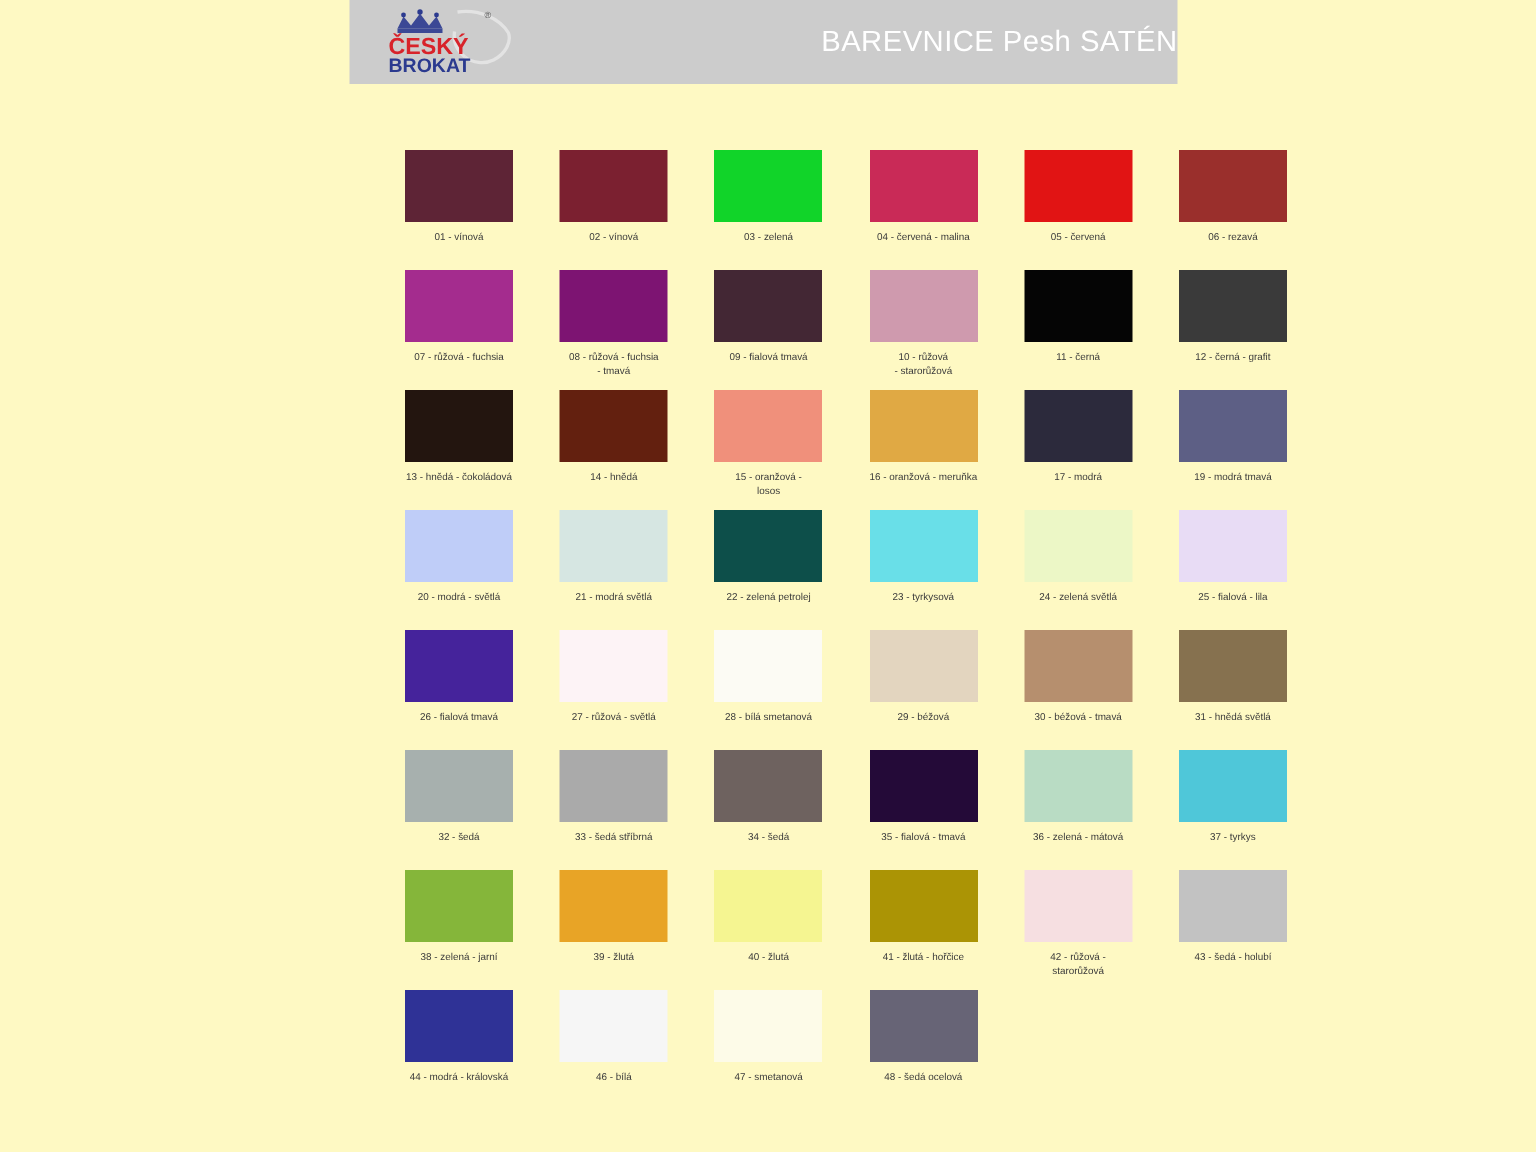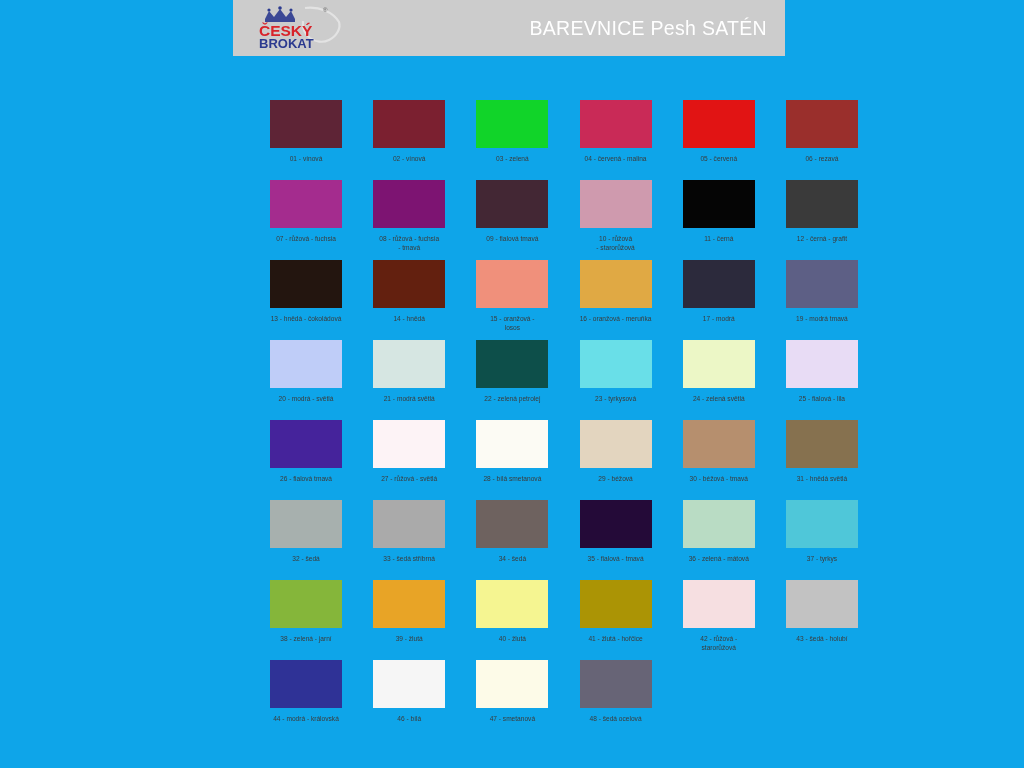--- a/index.html
+++ b/index.html
@@ -10,21 +10,21 @@
     height: 768px;
     overflow: hidden;
     background: #ffffff;
     font-family: "Liberation Sans", sans-serif;
   }
 
   #page {
     position: relative;
     width: 1024px;
     height: 768px;
-    background: #0ea5e9;
+    background: #fef9c3;
   }
 
   
   .header-bar {
     position: absolute;
     left: 233px;
     top: 0;
     width: 552px;
     height: 56px;
     background: #cccccc;
@@ -38,21 +38,20 @@
     height: 52px;
     margin-left: 14px;
     flex: 0 0 auto;
   }
 
   .logo-svg { display: block; }
 
   .header-title {
     flex: 1 1 auto;
     text-align: right;
-    padding-right: 18px;
     color: #ffffff;
     font-size: 19.5px;
     font-weight: 400;
     letter-spacing: 0.3px;
     font-family: "Liberation Sans", sans-serif;
     white-space: nowrap;
   }
 
   
   .grid {

